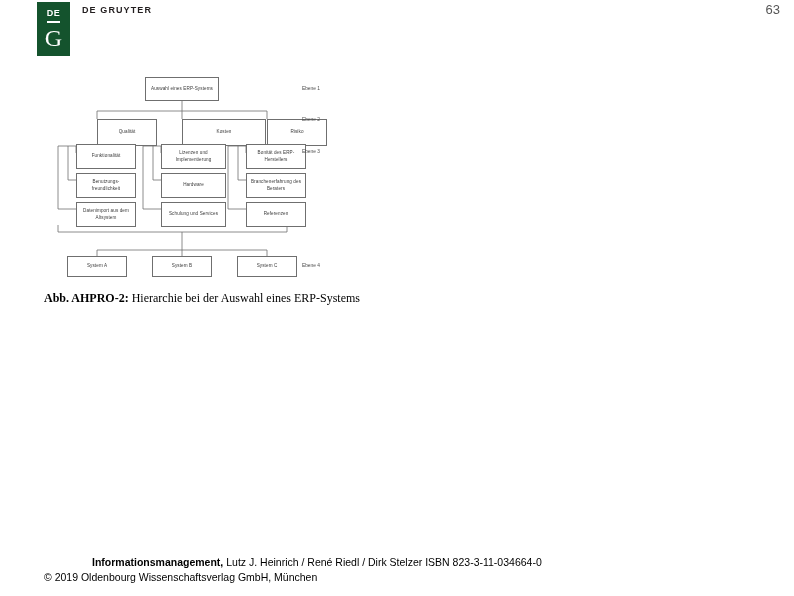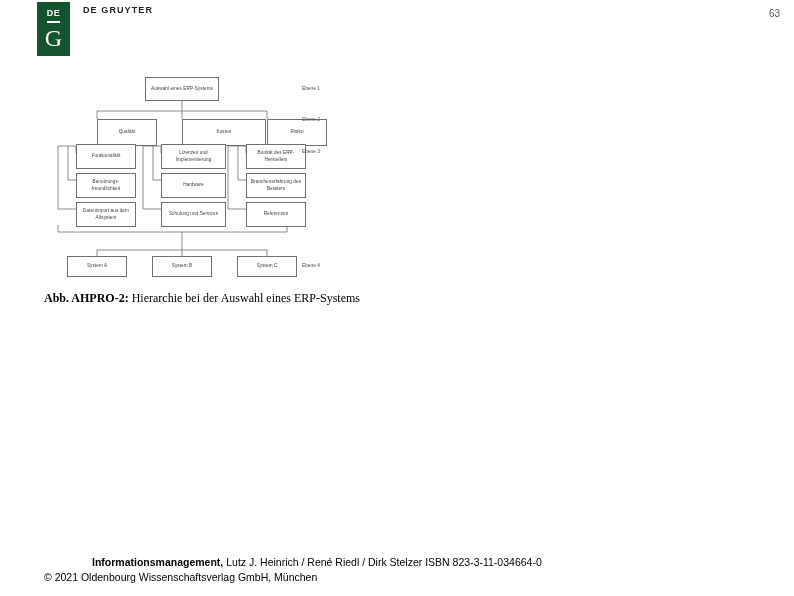--- a/index.html
+++ b/index.html
@@ -40,33 +40,32 @@
     background: #ffffff;
     margin: 0 auto 2px auto;
   }
   .publisher-logo .logo-g {
     font-family: "Liberation Serif", serif;
     font-size: 24px;
     line-height: 26px;
   }
   .publisher-name {
     position: absolute;
-    left: 70px;
+    left: 82px;
     top: 5px;
     font-size: 9px;
     font-weight: bold;
     letter-spacing: 1.1px;
     color: #231f20;
-    padding-left: 13px;
   }
   .page-number {
     position: absolute;
     right: 14px;
-    top: 8px;
-    font-size: 10px;
+    top: 2px;
+    font-size: 13px;
     color: #555555;
   }
 
   
   .figure-area {
     position: absolute;
     left: 40px;
     top: 70px;
     width: 320px;
     height: 205px;
@@ -208,14 +207,14 @@
   <div class="level-label" style="left:262px; top:193px;">Ebene 4</div>
 </div>
 
 <div class="figure-caption">
   <span class="caption-label">Abb. AHPRO-2:</span>
   <span>Hierarchie bei der Auswahl eines ERP-Systems</span>
 </div>
 
 <div class="page-footer">
   <div><span class="footer-booktitle">Informationsmanagement,</span><span> Lutz J. Heinrich / René Riedl / Dirk Stelzer ISBN 823-3-11-034664-0</span></div>
-  <div>© 2021 Oldenbourg Wissenschaftsverlag GmbH, München</div>
+  <div>© 2019 Oldenbourg Wissenschaftsverlag GmbH, München</div>
 </div>
 
 </body></html>

